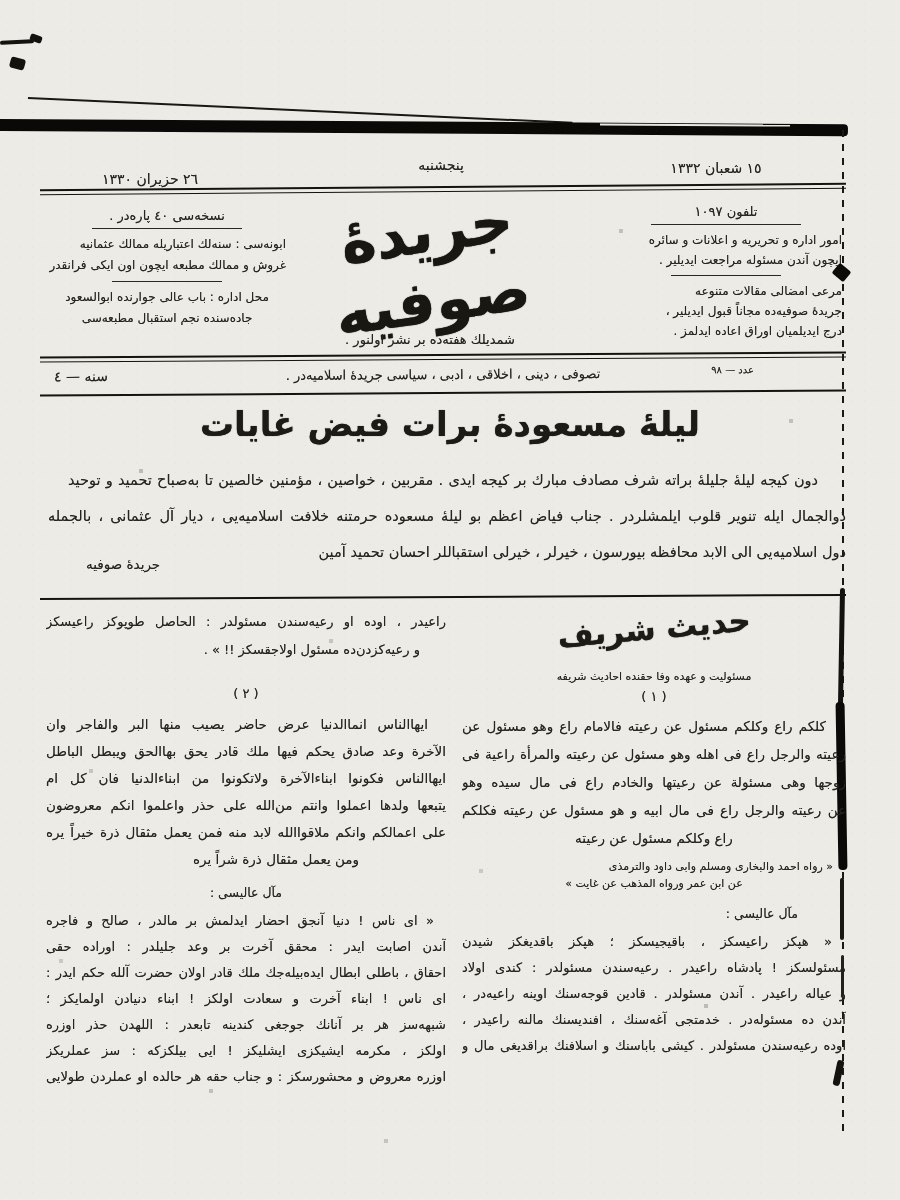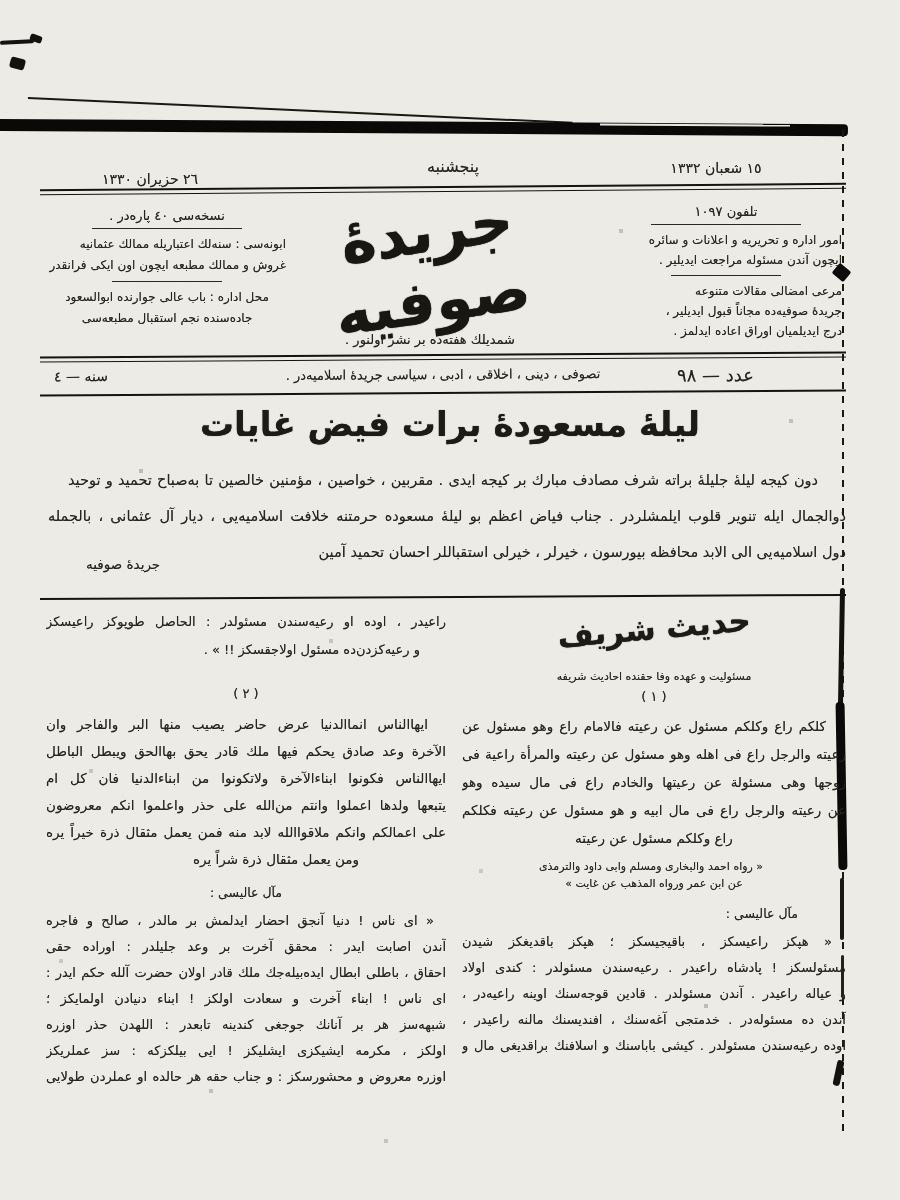--- a/index.html
+++ b/index.html
@@ -47,21 +47,21 @@
 
   
   .rule-double{border-top:2px solid #15130f;border-bottom:1.5px solid #15130f;height:3px;}
   .rule{background:#15130f;height:2px;}
   .sep{border-top:1.5px solid #2a2822;width:150px;margin:5px auto;}
   .sep.short{width:110px;}
 
   
   .hdr{font-size:14px;}
   #hdr-right{left:636px;top:160px;width:160px;}
-  #hdr-center{left:418px;top:157px;width:70px;font-size:16px;}
+  #hdr-center{left:406px;top:157px;width:70px;font-size:14px;}
   #hdr-left{left:70px;top:171px;width:160px;}
   #rule-top{left:40px;top:186px;width:806px;transform:rotate(-.45deg);}
 
   
   #mast-left{left:48px;top:208px;width:238px;font-size:12px;}
   #mast-left .price{font-size:13px;}
   #mast-left .sub div{line-height:21px;}
   #mast-left .addr div{line-height:21px;text-align:center;}
   #mast-right{left:610px;top:204px;width:232px;font-size:12px;}
   #mast-right .phone{font-size:13px;}
@@ -70,21 +70,21 @@
   .title-callig{
     display:block;text-align:center;font-size:60px;font-weight:bold;
     transform:rotate(-8deg) skewX(-3deg);letter-spacing:-2px;
     color:#191712;text-shadow:0 0 1px #191712;
   }
   .motto{position:absolute;left:0;top:136px;width:100%;text-align:center;font-size:13px;}
 
   
   #issuebar-top{left:40px;top:354px;width:806px;transform:rotate(-.35deg);}
   #issuebar{left:40px;top:360px;width:806px;height:32px;transform:rotate(-.35deg);}
-  #issuebar .issue{position:absolute;right:92px;top:6px;font-size:18px;}
+  #issuebar .issue{position:absolute;right:92px;top:6px;font-size:10px;}
   #issuebar .desc{position:absolute;left:0;top:7px;width:100%;text-align:center;font-size:13px;}
   #issuebar .year{position:absolute;left:14px;top:6px;font-size:14px;}
   #issuebar-bot{left:40px;top:392px;width:806px;transform:rotate(-.35deg);height:2px;}
 
   
   #headline{left:150px;top:404px;width:600px;font-size:34px;font-weight:bold;letter-spacing:.5px;
     color:#1d1b16;text-shadow:0 0 .8px #1d1b16;}
   #lead{left:48px;top:462px;width:798px;font-size:14.5px;}
   #lead .line{line-height:36px;height:36px;}
   #lead .l1{padding-right:28px;margin-left:20px;}
@@ -96,21 +96,21 @@
     transform:rotate(-5deg);letter-spacing:-1px;color:#1d1b16;text-shadow:0 0 1px #1d1b16;}
   #col-right{left:462px;top:610px;width:384px;}
   #col-right .subhead{margin-top:24px;font-size:11px;text-align:center;}
   #col-right .num{margin-top:6px;font-size:13px;text-align:center;}
   #col-right .ar{margin-top:8px;font-size:13.5px;}
   #col-right .ar .line{line-height:28px;height:28px;}
   #col-right .ar .l1{padding-right:20px;}
   #col-right .ar .llast{text-align:center;}
   #col-right .attr{margin-top:6px;font-size:11px;}
   #col-right .attr div{line-height:17px;}
-  #col-right .attr .a1{padding-right:6px;text-align:center;}
+  #col-right .attr .a1{padding-right:13px;}
   #col-right .attr .a2{text-align:center;}
   #col-right .meal{margin-top:14px;font-size:12.5px;text-align:right;padding-right:48px;}
   #col-right .tr{margin-top:8px;font-size:13px;}
   #col-right .tr .line{line-height:26px;height:26px;}
   #col-right .tr .l1{padding-right:14px;}
 
   #col-left{left:46px;top:608px;width:400px;}
   #col-left .cont{font-size:13px;}
   #col-left .cont .line{line-height:28px;height:28px;}
   #col-left .cont .c2{text-align:right;padding-right:26px;}

